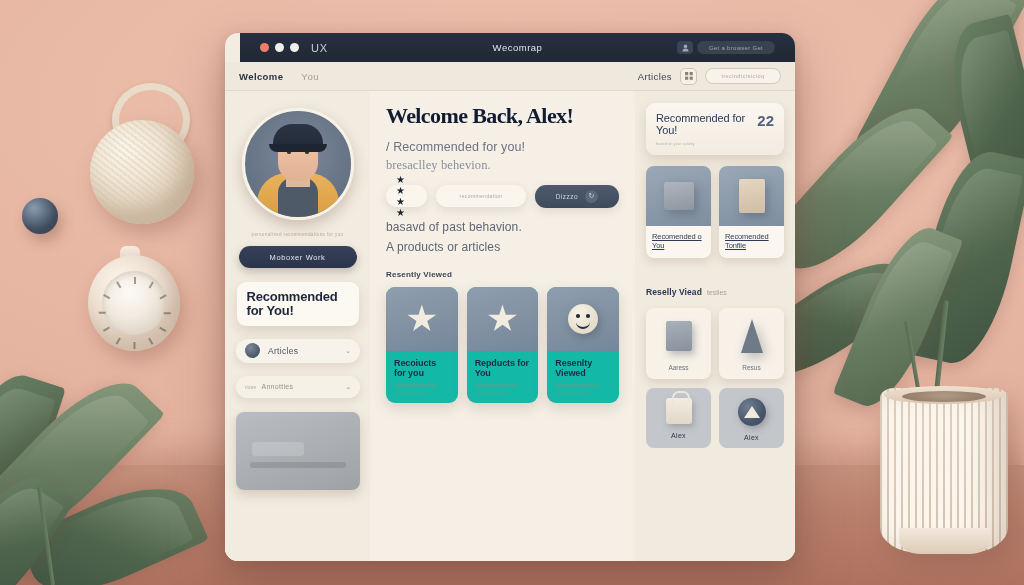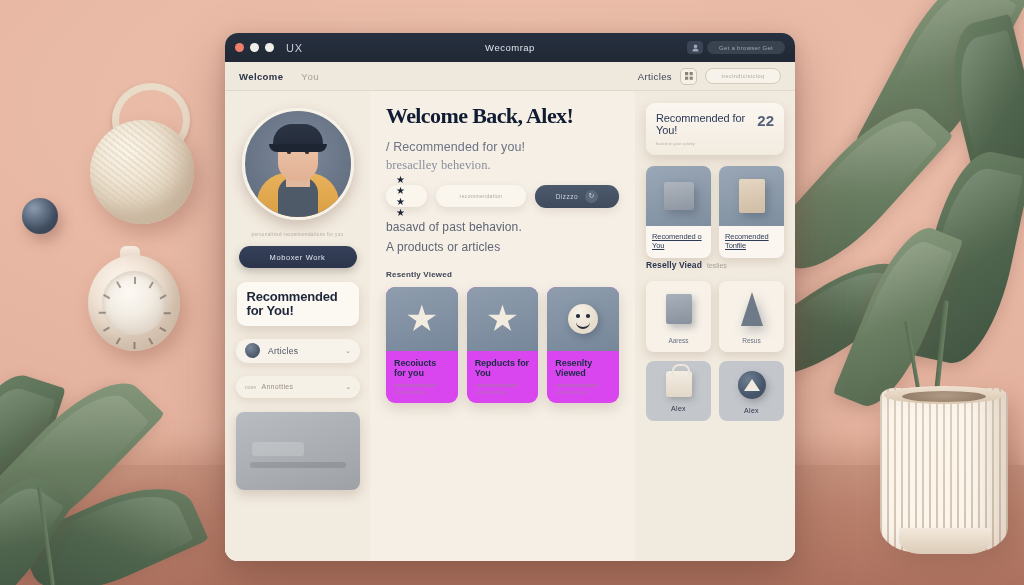--- a/index.html
+++ b/index.html
@@ -71,21 +71,21 @@
     background:radial-gradient(60% 100% at 50% 40%,#b09a84,#8d7764);}
   .vase-base{position:absolute;left:899px;top:528px;width:92px;height:26px;border-radius:0 0 22px 22px/0 0 14px 14px;
     background:linear-gradient(180deg,#f3e9dc,#dccbb7);}
 
   
   #window{position:absolute;left:225px;top:33px;width:570px;height:528px;
     border-radius:13px 13px 13px 13px;overflow:hidden;
     background:#f2ece1;
     box-shadow:0 24px 54px rgba(120,75,62,.46), 0 5px 16px rgba(120,75,62,.3);}
   #titlebar{height:29px;background:linear-gradient(180deg,#27303f,#202835);
-    display:flex;align-items:center;padding:0 10px;position:relative;}
+    display:flex;align-items:center;padding:0 20px;position:relative;margin-left:15px;}
   .dot{width:9px;height:9px;border-radius:50%;margin-right:6px;}
   .dot.red{background:#ef7f6b;}
   .dot.w1,.dot.w2{background:#f0eee9;}
   #win-app{color:#c8cedb;font-size:11px;letter-spacing:.8px;margin-left:6px;}
   #win-title{position:absolute;left:0;right:0;text-align:center;color:#dfe4ec;
     font-size:9.5px;letter-spacing:.5px;pointer-events:none;}
   #win-right{margin-left:auto;display:flex;align-items:center;gap:4px;z-index:2;}
   .tb-icon{width:16px;height:13px;border-radius:4px;background:#3b4455;
     display:flex;align-items:center;justify-content:center;}
   .tb-pill{height:13px;min-width:64px;border-radius:7px;background:#39424f;
@@ -161,21 +161,21 @@
   .chip.t2{min-width:70px;justify-content:center;font-size:5px;color:#b0a79b;letter-spacing:.4px;}
   .chip.dark{margin-left:auto;background:linear-gradient(180deg,#4d5a6d,#3f4b5d);height:23px;
     min-width:64px;justify-content:center;gap:7px;color:#cdd5e0;font-size:6.5px;letter-spacing:.5px;}
   .chip.dark .cd{width:13px;height:13px;border-radius:50%;background:#5b6879;
     display:flex;align-items:center;justify-content:center;font-size:7px;color:#d5dce6;}
   h2.sec{margin:20px 0 0;font-family:"Liberation Serif", serif;font-size:19px;
     color:#16203a;font-weight:bold;letter-spacing:-.2px;}
   .sec-sub{margin-top:9px;font-size:12px;color:#5f6574;line-height:1.72;letter-spacing:.1px;}
   .sub2{font-size:8px;color:#3e4557;font-weight:bold;margin-top:12px;letter-spacing:.2px;}
   .cards3{display:flex;gap:9px;margin-top:8px;}
-  .c3{flex:1;border-radius:9px;overflow:hidden;background:#d946ef;
+  .c3{flex:1;border-radius:9px;overflow:hidden;background:#14b8a6;
     box-shadow:0 5px 13px rgba(130,100,85,.22);}
   .c3-img{height:64px;background:linear-gradient(165deg,#8f9dad,#76879a);
     display:flex;align-items:center;justify-content:center;}
   .c3-body{padding:7px 8px 9px;}
   .c3-t{font-size:9px;font-weight:bold;color:#1d2a46;line-height:1.12;letter-spacing:-.1px;}
   .c3-l1{margin-top:6px;height:3px;width:78%;border-radius:2px;background:rgba(150,140,128,.3);}
   .c3-l2{margin-top:4px;height:3px;width:60%;border-radius:2px;background:rgba(150,140,128,.22);}
 
   
   #right{width:160px;background:#f1ead f;background:#f1eade;padding:12px 11px 0;box-sizing:border-box;}
@@ -185,21 +185,21 @@
   .r-head .t{font-size:11px;color:#2b3957;line-height:1.12;letter-spacing:-.1px;}
   .r-head .n{margin-left:auto;font-size:15px;color:#55607a;font-weight:bold;}
   .r-head-sub{font-size:4px;color:#bcb3a7;margin-top:4px;}
   .grid2{display:flex;gap:8px;margin-top:11px;}
   .g2{flex:1;border-radius:8px;overflow:hidden;background:#fbf7f0;
     box-shadow:0 4px 10px rgba(130,100,85,.2);}
   .g2-img{height:60px;background:linear-gradient(165deg,#9aa7b6,#7f8f9f);
     display:flex;align-items:center;justify-content:center;}
   .g2-body{padding:6px 6px 8px;}
   .g2-t{font-size:7.5px;color:#2c3a57;line-height:1.2;letter-spacing:-.1px;text-decoration:underline;}
-  .r-sec{display:flex;align-items:baseline;gap:5px;margin-top:2px;}
+  .r-sec{display:flex;align-items:baseline;gap:5px;margin-top:29px;}
   .r-sec .a{font-size:8.5px;color:#2b3650;font-weight:bold;letter-spacing:.1px;}
   .r-sec .b{font-size:7px;color:#a9a094;}
   .grid2b .g2{background:#f7f1e8;}
   .grid2b .g2-img{height:56px;background:#f7f1e8;}
   .g2-cap{text-align:center;font-size:6.5px;color:#6a7285;padding:0 0 8px;}
   .r-title2{margin-top:12px;border-radius:9px;background:#f7f1e7;padding:8px 10px;text-align:center;
     font-family:"Liberation Serif", serif;font-size:12.5px;font-weight:bold;color:#1b2742;line-height:1.1;
     box-shadow:0 4px 10px rgba(130,100,85,.16);}
   .grid2c{display:flex;gap:8px;margin-top:9px;}
   .g2c{flex:1;border-radius:8px;background:#c3c7cc;padding:10px 0 7px;

